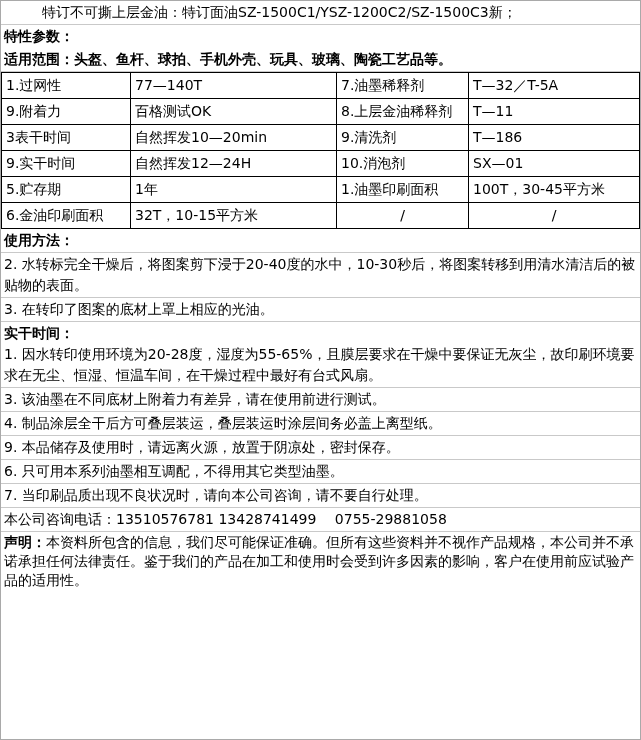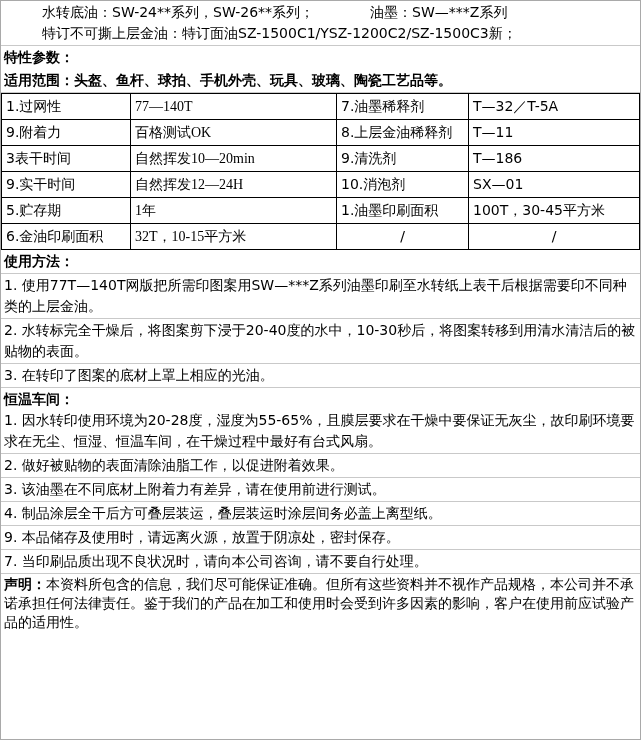--- a/index.html
+++ b/index.html
@@ -31,34 +31,33 @@
   }
   table.params td {
     border: 1px solid #000;
     padding: 1px 4px;
     height: 23px;
     line-height: 21px;
     overflow: hidden;
     white-space: nowrap;
   }
   td.c1 { width: 120px; }
-  td.c2 { width: 197px; font-family: Liberation Serif, serif; }
+  td.c2 { width: 197px; }
   td.c3 { width: 123px; margin-left: 40px; }
   td.c4 { width: auto; }
   td.center { text-align: center; }
 
   .statement { line-height: 19px; border-bottom: none; padding-bottom: 4px; }
 </style>
 </head>
 <body>
 
 <div class="page">
 
   <div class="row">
-    <div class="indent pre">水转底油：SW-24**系列，SW-26**系列；　　　　油墨：SW—***Z系列</div>
     <div class="indent">特订不可撕上层金油：特订面油SZ-1500C1/YSZ-1200C2/SZ-1500C3新；</div>
   </div>
 
   <div class="row bold no-sep">
     <span>特性参数：</span>
   </div>
 
   <div class="row bold">
     <span>适用范围：头盔、鱼杆、球拍、手机外壳、玩具、玻璃、陶瓷工艺品等。</span>
   </div>
@@ -100,30 +99,30 @@
         <td class="c2">32T，10-15平方米</td>
         <td class="c3 center">/</td>
         <td class="c4 center">/</td>
       </tr>
     </tbody>
   </table>
 
   <div class="row bold">
     <span>使用方法：</span>
   </div>
-  <div class="row">1.  使用77T—140T网版把所需印图案用SW—***Z系列油墨印刷至水转纸上表干后根据需要印不同种类的上层金油。</div>
   <div class="row">2.  水转标完全干燥后，将图案剪下浸于20-40度的水中，10-30秒后，将图案转移到用清水清洁后的被贴物的表面。</div>
   <div class="row">3.  在转印了图案的底材上罩上相应的光油。</div>
 
   <div class="row">
-    <div class="bold">恒温车间：</div>
+    <div class="bold">实干时间：</div>
     <div>1.  因水转印使用环境为20-28度，湿度为55-65%，且膜层要求在干燥中要保证无灰尘，故印刷环境要求在无尘、恒湿、恒温车间，在干燥过程中最好有台式风扇。</div>
   </div>
-  <div class="row">2.  做好被贴物的表面清除油脂工作，以促进附着效果。</div>
   <div class="row">3.  该油墨在不同底材上附着力有差异，请在使用前进行测试。</div>
   <div class="row">4.  制品涂层全干后方可叠层装运，叠层装运时涂层间务必盖上离型纸。</div>
   <div class="row">9.  本品储存及使用时，请远离火源，放置于阴凉处，密封保存。</div>
+  <div class="row">6.  只可用本系列油墨相互调配，不得用其它类型油墨。</div>
   <div class="row">7.  当印刷品质出现不良状况时，请向本公司咨询，请不要自行处理。</div>
 
+  <div class="row pre">本公司咨询电话：13510576781 13428741499　 0755-29881058</div>
 
   <div class="row statement"><span class="bold">声明：</span><span>本资料所包含的信息，我们尽可能保证准确。但所有这些资料并不视作产品规格，本公司并不承诺承担任何法律责任。鉴于我们的产品在加工和使用时会受到许多因素的影响，客户在使用前应试验产品的适用性。</span></div>
 
 </div>
 
 </body></html>

